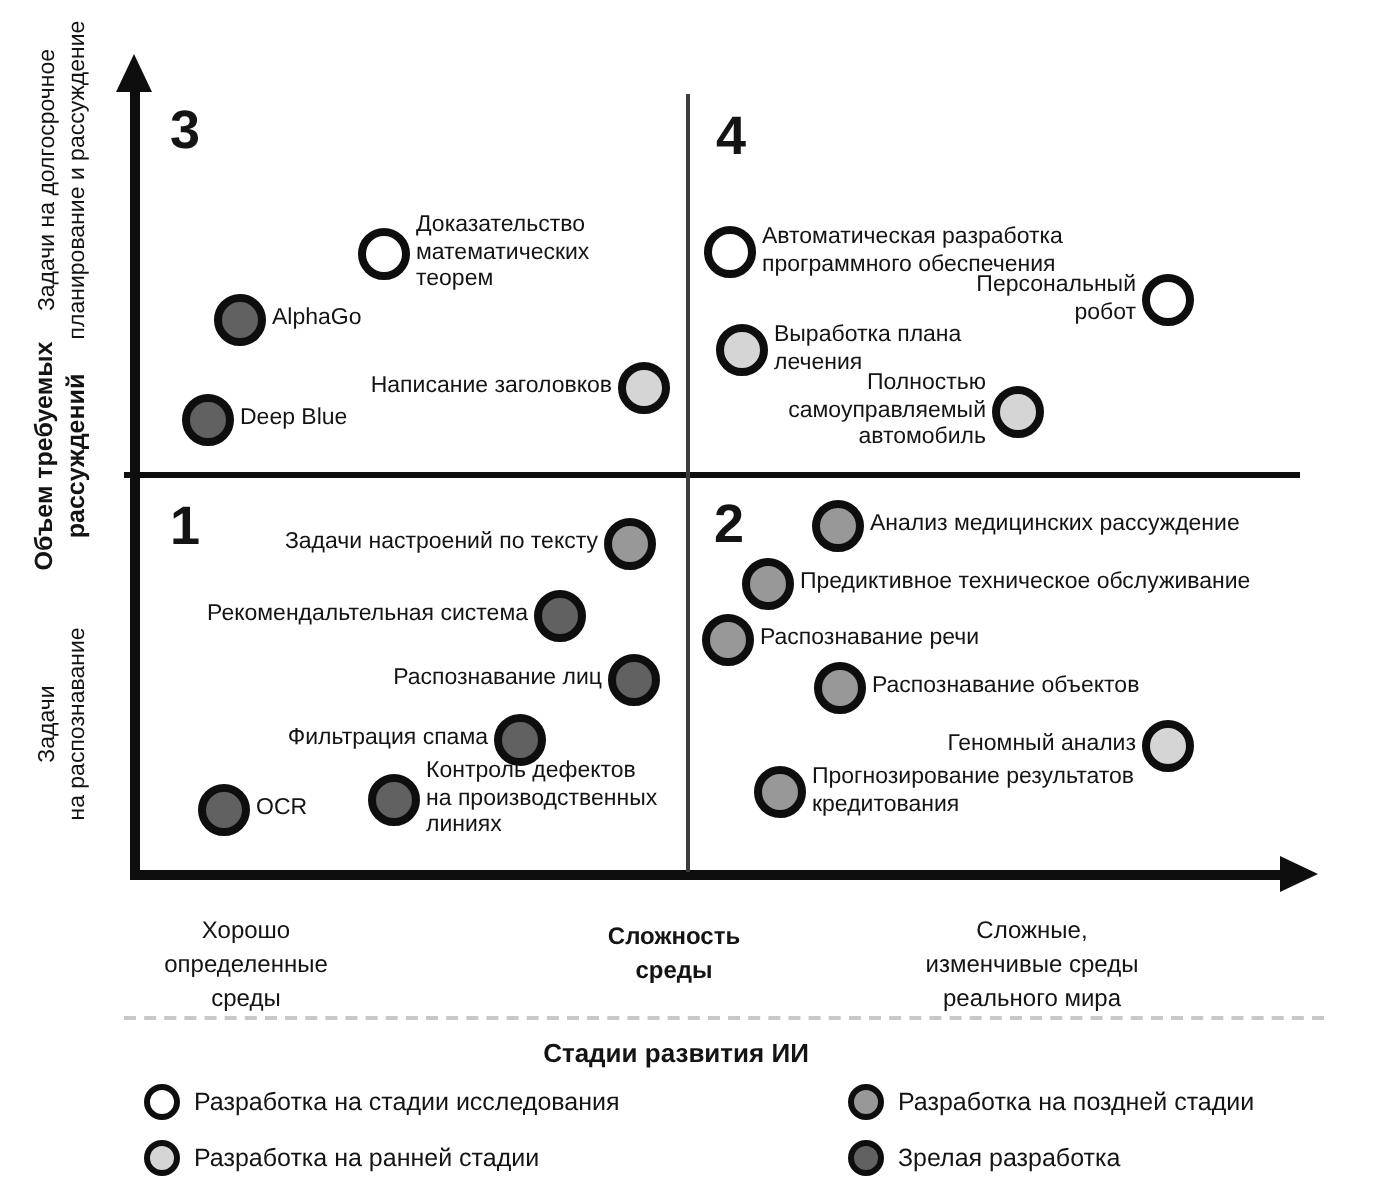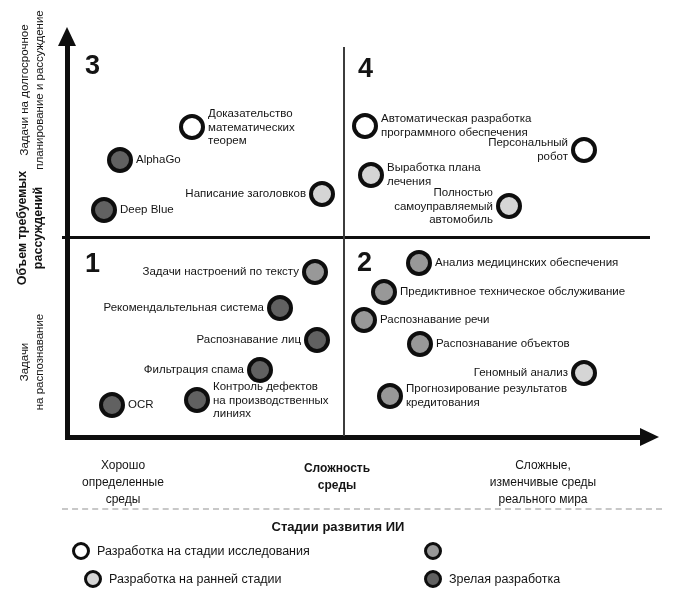--- a/index.html
+++ b/index.html
@@ -113,56 +113,57 @@
       <div class="plabel left" style="top: 340px; right: 398px;">Распознавание лиц</div>
       <div class="point" style="left: 247px; top: 357px; background: rgb(97, 97, 97);"></div>
       <div class="plabel left" style="top: 370px; right: 455px;">Фильтрация спама</div>
       <div class="point" style="left: 99px; top: 392px; background: rgb(97, 97, 97);"></div>
       <div class="plabel right" style="top: 405px; left: 128px;">OCR</div>
       <div class="point" style="left: 184px; top: 387px; background: rgb(97, 97, 97);"></div>
       <div class="plabel right" style="top: 400px; left: 213px;">Контроль дефектов
 на производственных
 линиях</div>
       <div class="point" style="left: 406px; top: 250px; background: rgb(152, 152, 152);"></div>
-      <div class="plabel right" style="top: 263px; left: 435px;">Анализ медицинских обеспечения</div>
+      <div class="plabel right" style="top: 263px; left: 435px;">Анализ медицинских рассуждение</div>
       <div class="point" style="left: 371px; top: 279px; background: rgb(152, 152, 152);"></div>
       <div class="plabel right" style="top: 292px; left: 400px;">Предиктивное техническое обслуживание</div>
       <div class="point" style="left: 351px; top: 307px; background: rgb(152, 152, 152);"></div>
       <div class="plabel right" style="top: 320px; left: 380px;">Распознавание речи</div>
       <div class="point" style="left: 407px; top: 331px; background: rgb(152, 152, 152);"></div>
       <div class="plabel right" style="top: 344px; left: 436px;">Распознавание объектов</div>
       <div class="point" style="left: 571px; top: 360px; background: rgb(213, 213, 213);"></div>
       <div class="plabel left" style="top: 373px; right: 131px;">Геномный анализ</div>
       <div class="point" style="left: 377px; top: 383px; background: rgb(152, 152, 152);"></div>
       <div class="plabel right" style="top: 396px; left: 406px;">Прогнозирование результатов
 кредитования</div>
     </div>
 
   <div class="xlab" style="left:123px; top:457px;">Хорошо
 определенные
 среды</div>
   <div class="xlab bold" style="left:337px; top:460px;">Сложность
 среды</div>
-  <div class="xlab" style="left:543px; top:457px;">Сложные,
+  <div class="xlab" style="left:516px; top:457px;">Сложные,
 изменчивые среды
 реального мира</div>
 
   <div class="dashed" style="left:62px; top:508px; width:600px;"></div>
   <div class="lg-title" style="left:338px; top:519px;text-align:center;">Стадии развития ИИ</div>
   <div>
       <div class="lg-item" style="left: 72px; top: 551px; text-align: right;">
         <div class="lg-circle" style="background: rgb(255, 255, 255);"></div>
         <div class="lg-label">Разработка на стадии исследования</div>
       </div>
-      <div class="lg-item" style="left: 84px; top: 579px;">
+      <div class="lg-item" style="left: 72px; top: 579px;">
         <div class="lg-circle" style="background: rgb(213, 213, 213);"></div>
         <div class="lg-label">Разработка на ранней стадии</div>
       </div>
       <div class="lg-item" style="left: 424px; top: 551px;">
         <div class="lg-circle" style="background: rgb(152, 152, 152);"></div>
+        <div class="lg-label">Разработка на поздней стадии</div>
       </div>
       <div class="lg-item" style="left: 424px; top: 579px;">
         <div class="lg-circle" style="background: rgb(97, 97, 97);"></div>
         <div class="lg-label">Зрелая разработка</div>
       </div>
     </div>
 
 </div>
 
 </body></html>

